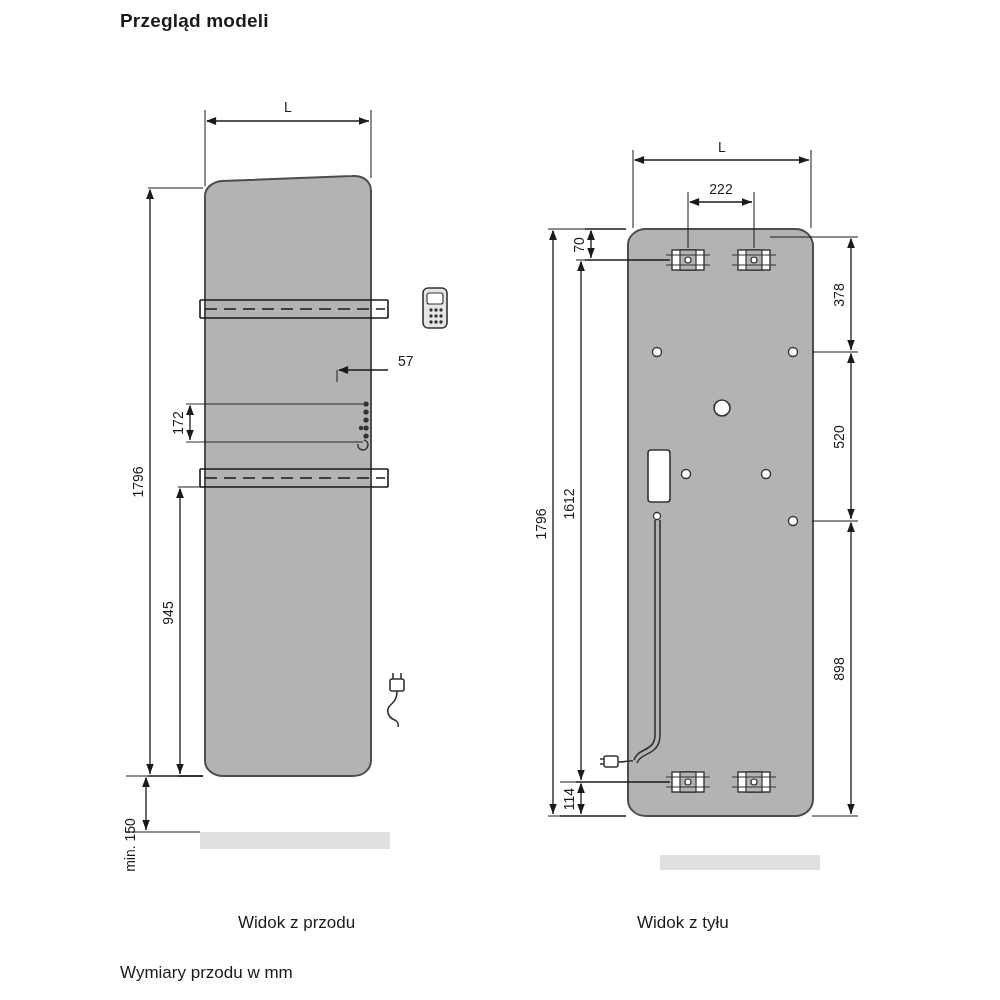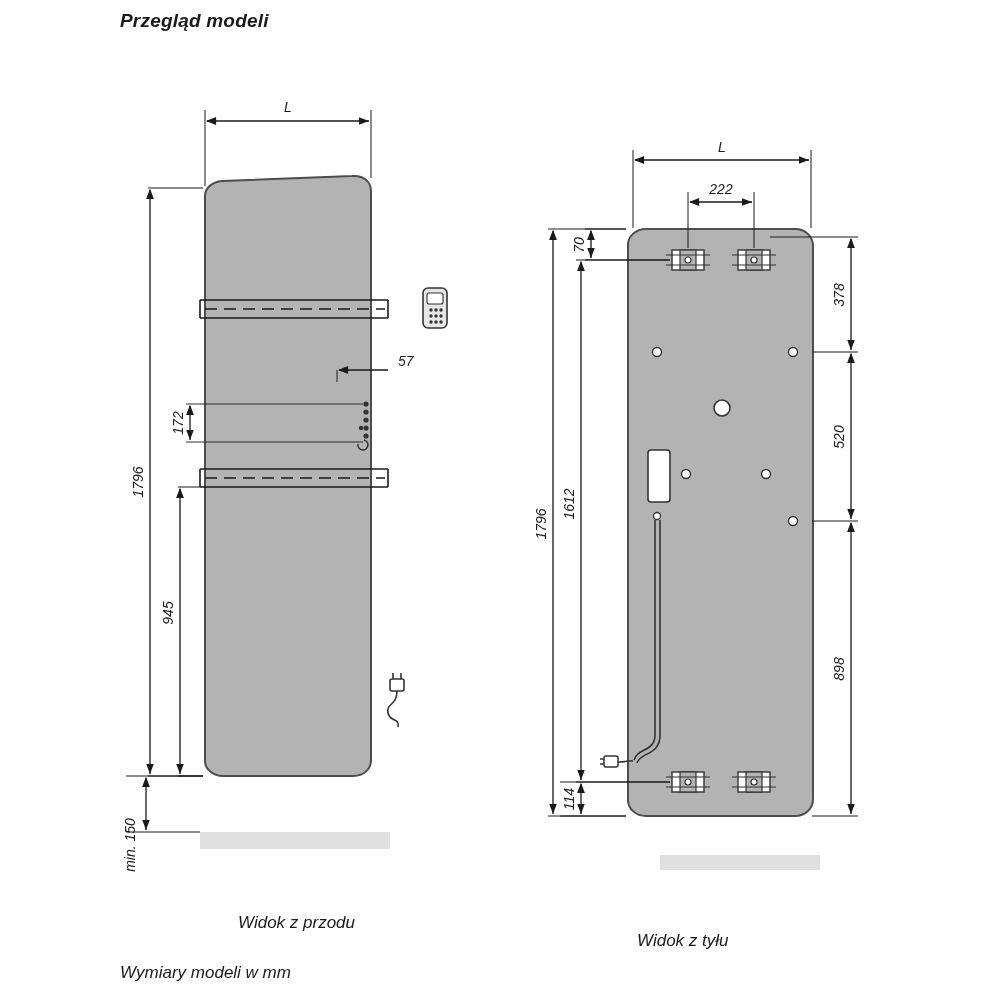--- a/index.html
+++ b/index.html
@@ -12,38 +12,37 @@
     height: 1000px;
     font-family: "Liberation Sans", sans-serif;
     color: #1a1a1a;
     position: relative;
     overflow: hidden;
   }
   .page {
     position: relative;
     width: 1000px;
     height: 1000px;
-    font-style: italic;
   }
   .title {
     position: absolute;
     left: 120px;
     top: 10px;
     font-size: 19px;
     font-weight: bold;
     letter-spacing: 0.2px;
   }
   .caption {
     position: absolute;
     font-size: 17px;
     color: #1a1a1a;
     white-space: nowrap;
   }
   .caption-front { left: 238px; top: 913px; }
-  .caption-back  { left: 637px; top: 913px; margin-top: 18px; }
+  .caption-back  { left: 637px; top: 913px; }
   .footnote {
     position: absolute;
     left: 120px;
     top: 963px;
     font-size: 17px;
   }
   svg.diagram {
     position: absolute;
     left: 0;
     top: 0;
@@ -255,15 +254,15 @@
       <line x1="851" y1="354" x2="851" y2="519" stroke="#1a1a1a" stroke-width="1.3" marker-start="url(#arrTail)" marker-end="url(#arrHead)"></line>
       <text class="dim-label-v" x="844" y="437" text-anchor="middle" transform="rotate(-90 844 437)">520</text>
 
       <line x1="851" y1="523" x2="851" y2="814" stroke="#1a1a1a" stroke-width="1.3" marker-start="url(#arrTail)" marker-end="url(#arrHead)"></line>
       <text class="dim-label-v" x="844" y="669" text-anchor="middle" transform="rotate(-90 844 669)">898</text>
     </g>
   </svg>
 
   <div class="caption caption-front">Widok z przodu</div>
   <div class="caption caption-back">Widok z tyłu</div>
-  <div class="footnote">Wymiary modeli w mm</div>
+  <div class="footnote">Wymiary przodu w mm</div>
 
 </div>
 
 </body></html>

